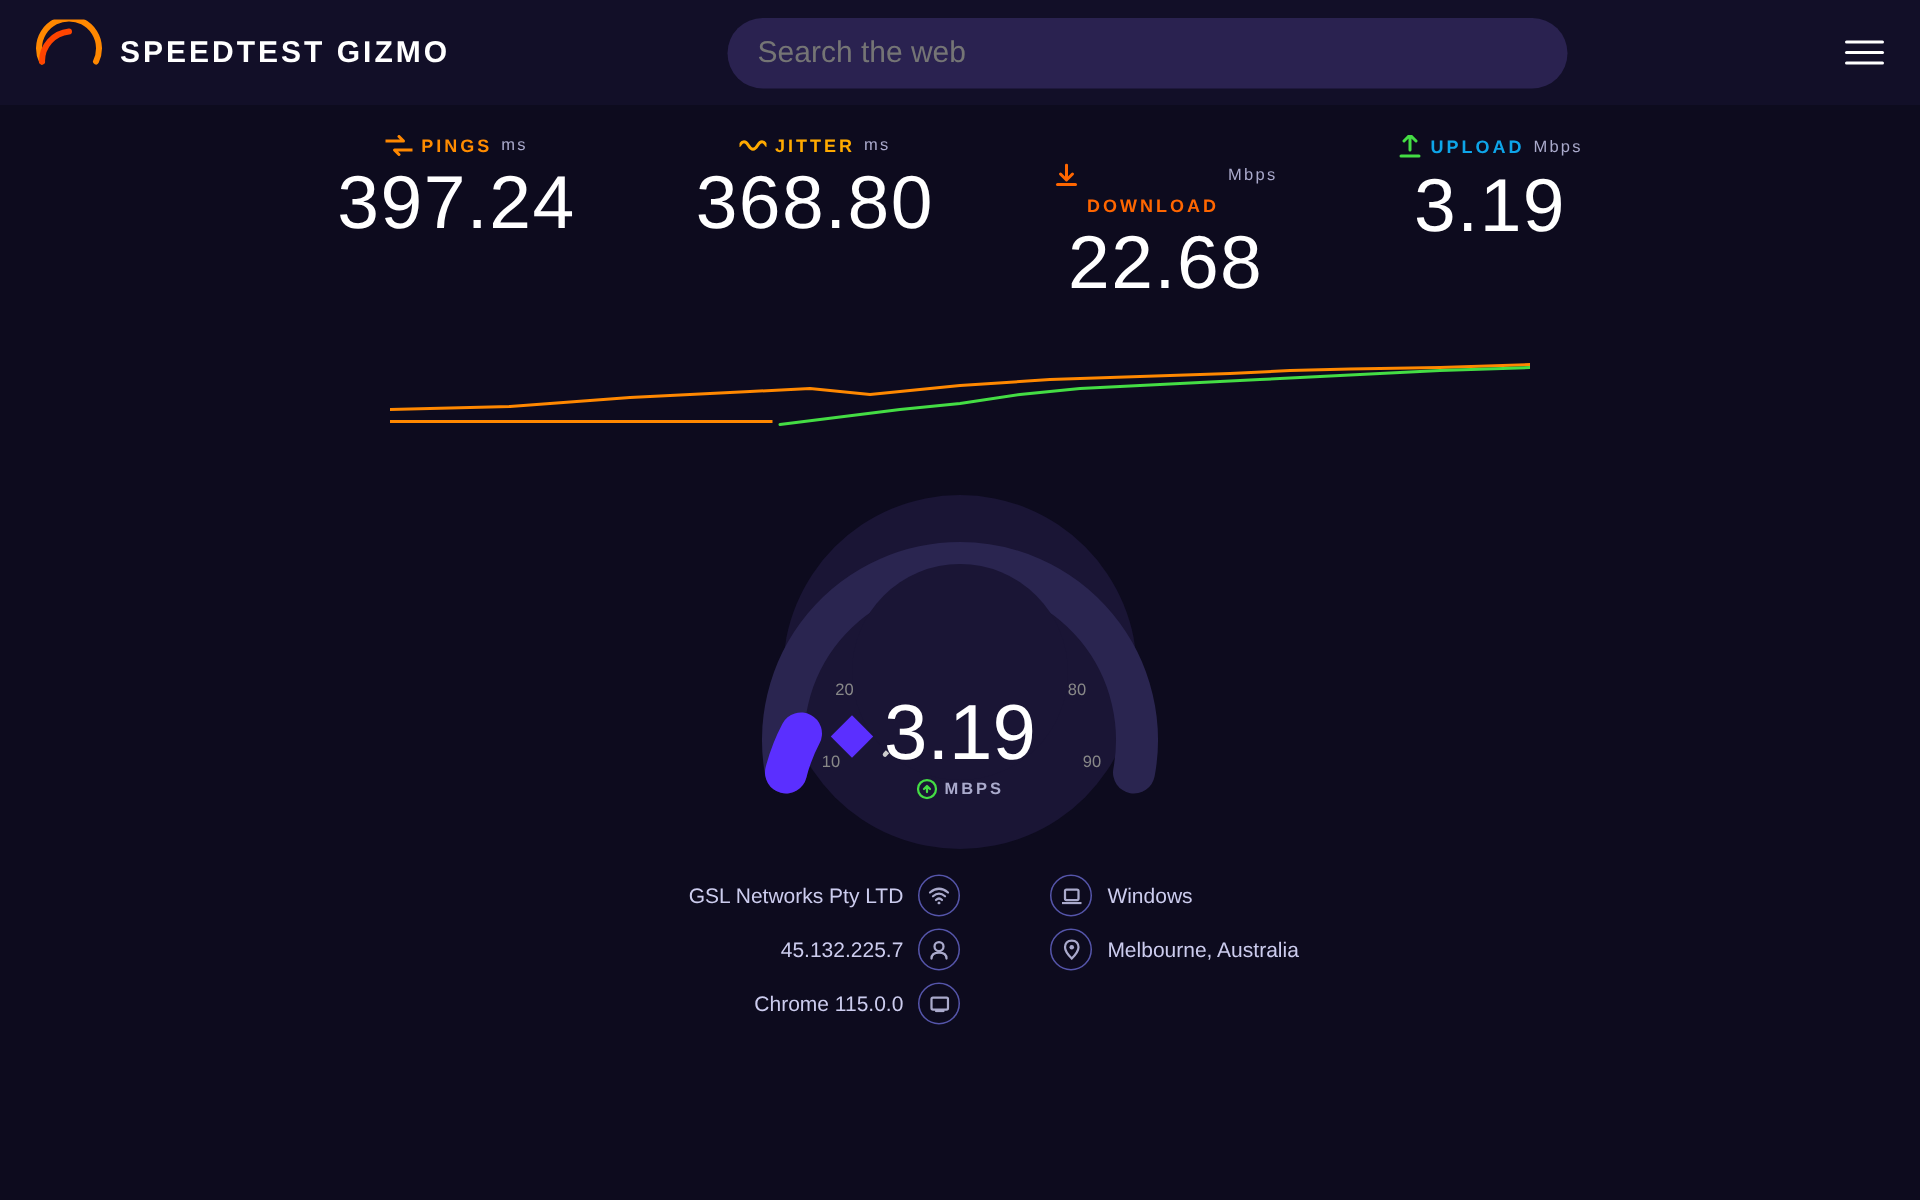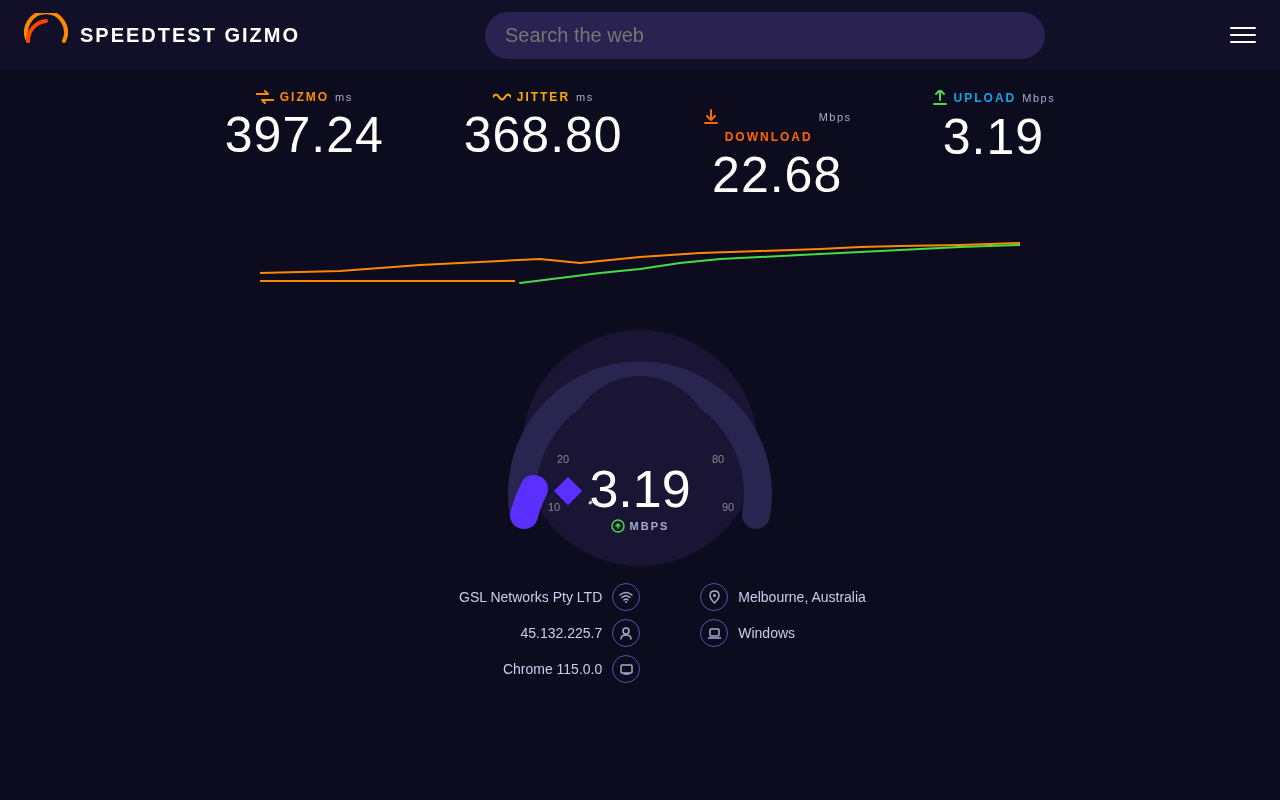--- a/index.html
+++ b/index.html
@@ -263,21 +263,21 @@
 
 <div class="main">
 
   <div class="stats-row">
 
     <div class="stat-item">
       <div class="stat-label">
         <svg width="18" height="14" viewBox="0 0 18 14">
           <path d="M0 4 H12 L9 1 M18 10 H6 L9 13" fill="none" stroke="#ff8800" stroke-width="2" stroke-linecap="round" stroke-linejoin="round"></path>
         </svg>
-        <span class="label-text color-ping">GIZMO</span>
+        <span class="label-text color-ping">PINGS</span>
         <span class="unit">ms</span>
       </div>
       <div class="stat-value">397.24</div>
     </div>
 
     <div class="stat-item">
       <div class="stat-label">
         <svg width="18" height="14" viewBox="0 0 18 14">
           <path d="M0 7 Q3 2 6 7 Q9 12 12 7 Q15 2 18 7" fill="none" stroke="#ffaa00" stroke-width="2" stroke-linecap="round"></path>
         </svg>
@@ -397,34 +397,34 @@
               <line x1="4" y1="10" x2="9" y2="10" stroke="#aaaacc" stroke-width="1.5" stroke-linecap="round"></line>
               <line x1="6.5" y1="9" x2="6.5" y2="10" stroke="#aaaacc" stroke-width="1.5"></line>
             </svg>
           </div>
         </div>
       </div>
 
       <div class="info-right">
         <div class="info-right-row">
           <div class="icon-circle">
+            <svg width="13" height="11" viewBox="0 0 13 11">
+              <rect x="2" y="1" width="9" height="7" rx="1" fill="none" stroke="#aaaacc" stroke-width="1.5"></rect>
+              <path d="M0 10 H13" stroke="#aaaacc" stroke-width="1.5" stroke-linecap="round"></path>
+            </svg>
+          </div>
+          <span>Windows</span>
+        </div>
+        <div class="info-right-row">
+          <div class="icon-circle">
             <svg width="11" height="14" viewBox="0 0 11 14">
               <path d="M5.5 1 C2.5 1 1 3 1 5.5 C1 8.5 5.5 13 5.5 13 C5.5 13 10 8.5 10 5.5 C10 3 8.5 1 5.5 1Z" fill="none" stroke="#aaaacc" stroke-width="1.5"></path>
               <circle cx="5.5" cy="5.5" r="1.5" fill="#aaaacc"></circle>
             </svg>
           </div>
           <span>Melbourne, Australia</span>
         </div>
-        <div class="info-right-row">
-          <div class="icon-circle">
-            <svg width="13" height="11" viewBox="0 0 13 11">
-              <rect x="2" y="1" width="9" height="7" rx="1" fill="none" stroke="#aaaacc" stroke-width="1.5"></rect>
-              <path d="M0 10 H13" stroke="#aaaacc" stroke-width="1.5" stroke-linecap="round"></path>
-            </svg>
-          </div>
-          <span>Windows</span>
-        </div>
       </div>
 
     </div>
   </div>
 
 </div>
 
 </body></html>

